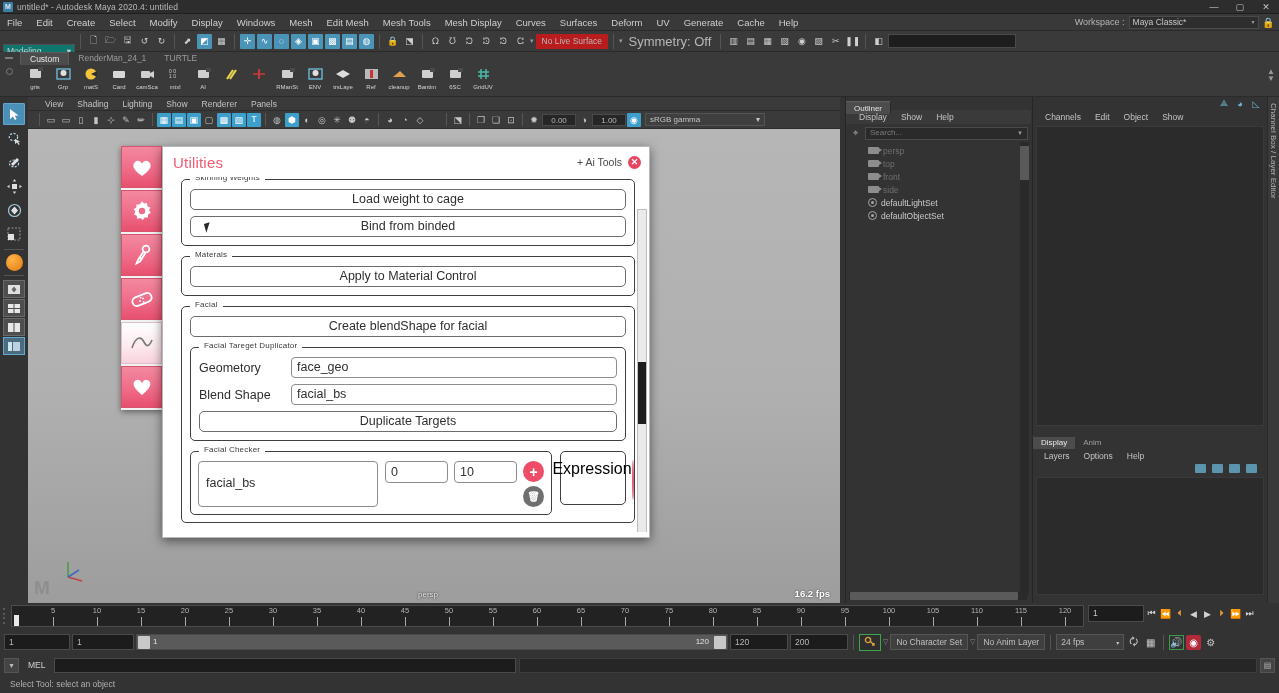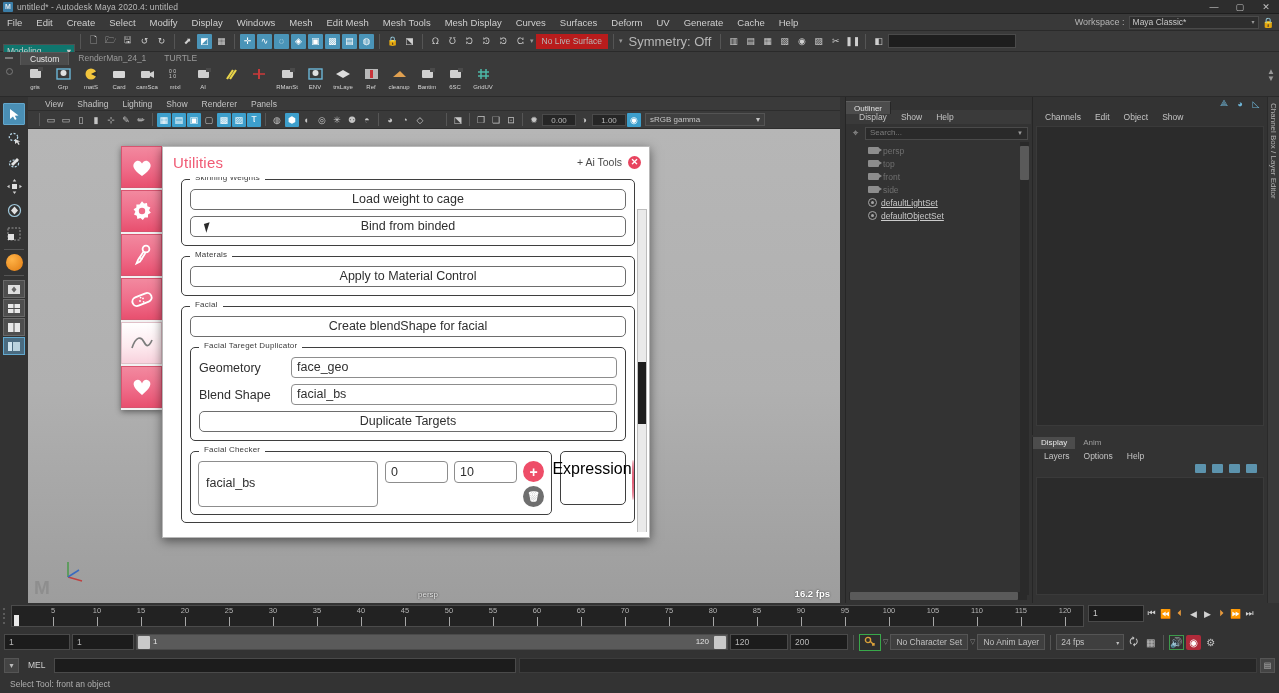--- a/index.html
+++ b/index.html
@@ -224,21 +224,21 @@
     flex: 1; height: 13px; background: #2a2a2a; border: 1px solid #4a4a4a;
     color: #7d7d7d; font-size: 8px; padding: 0 4px; display: flex;
     align-items: center; justify-content: space-between; line-height: 12px;
   }
   .outliner-list { padding: 2px 0 0 4px; position: relative; height: 455px; }
   .ol-row {
     height: 13px; display: flex; align-items: center; gap: 4px;
     padding-left: 18px; font-size: 8.5px;
   }
   .ol-row.dim { color: #6f6f6f; }
-  .ol-row.lit { color: #cbcbcb; text-decoration: underline; }
+  .ol-row.lit { color: #cbcbcb; }
   .cam-ico {
     width: 11px; height: 7px; background: #8d8d8d; border-radius: 1px;
     position: relative;
   }
   .cam-ico::after {
     content: ''; position: absolute; right: -3px; top: 1px;
     border-left: 3px solid #8d8d8d; border-top: 2.5px solid transparent;
     border-bottom: 2.5px solid transparent;
   }
   .set-ico {
@@ -1131,21 +1131,21 @@
 
   <div class="cmdline">
     <div class="mel-btn">▾</div>
     <div class="mel-lbl">MEL</div>
     <div class="mel-input"></div>
     <div class="mel-out"></div>
     <div class="mel-btn">▤</div>
   </div>
 
   <div class="helpline">
-    <div class="help-text">Select Tool: front an object</div>
+    <div class="help-text">Select Tool: select an object</div>
   </div>
 
   <div class="util-sidebar">
     <div class="util-tab">
       <svg width="24" height="21" viewBox="0 0 24 21">
         <path d="M12 19 C3 12.5 2 8.5 4.6 5.4 C7 2.6 10.6 3.6 12 6.6 C13.4 3.6 17 2.6 19.4 5.4 C22 8.5 21 12.5 12 19 Z" fill="#ffffff"></path>
       </svg>
     </div>
     <div class="util-tab">
       <svg width="24" height="24" viewBox="0 0 24 24">

